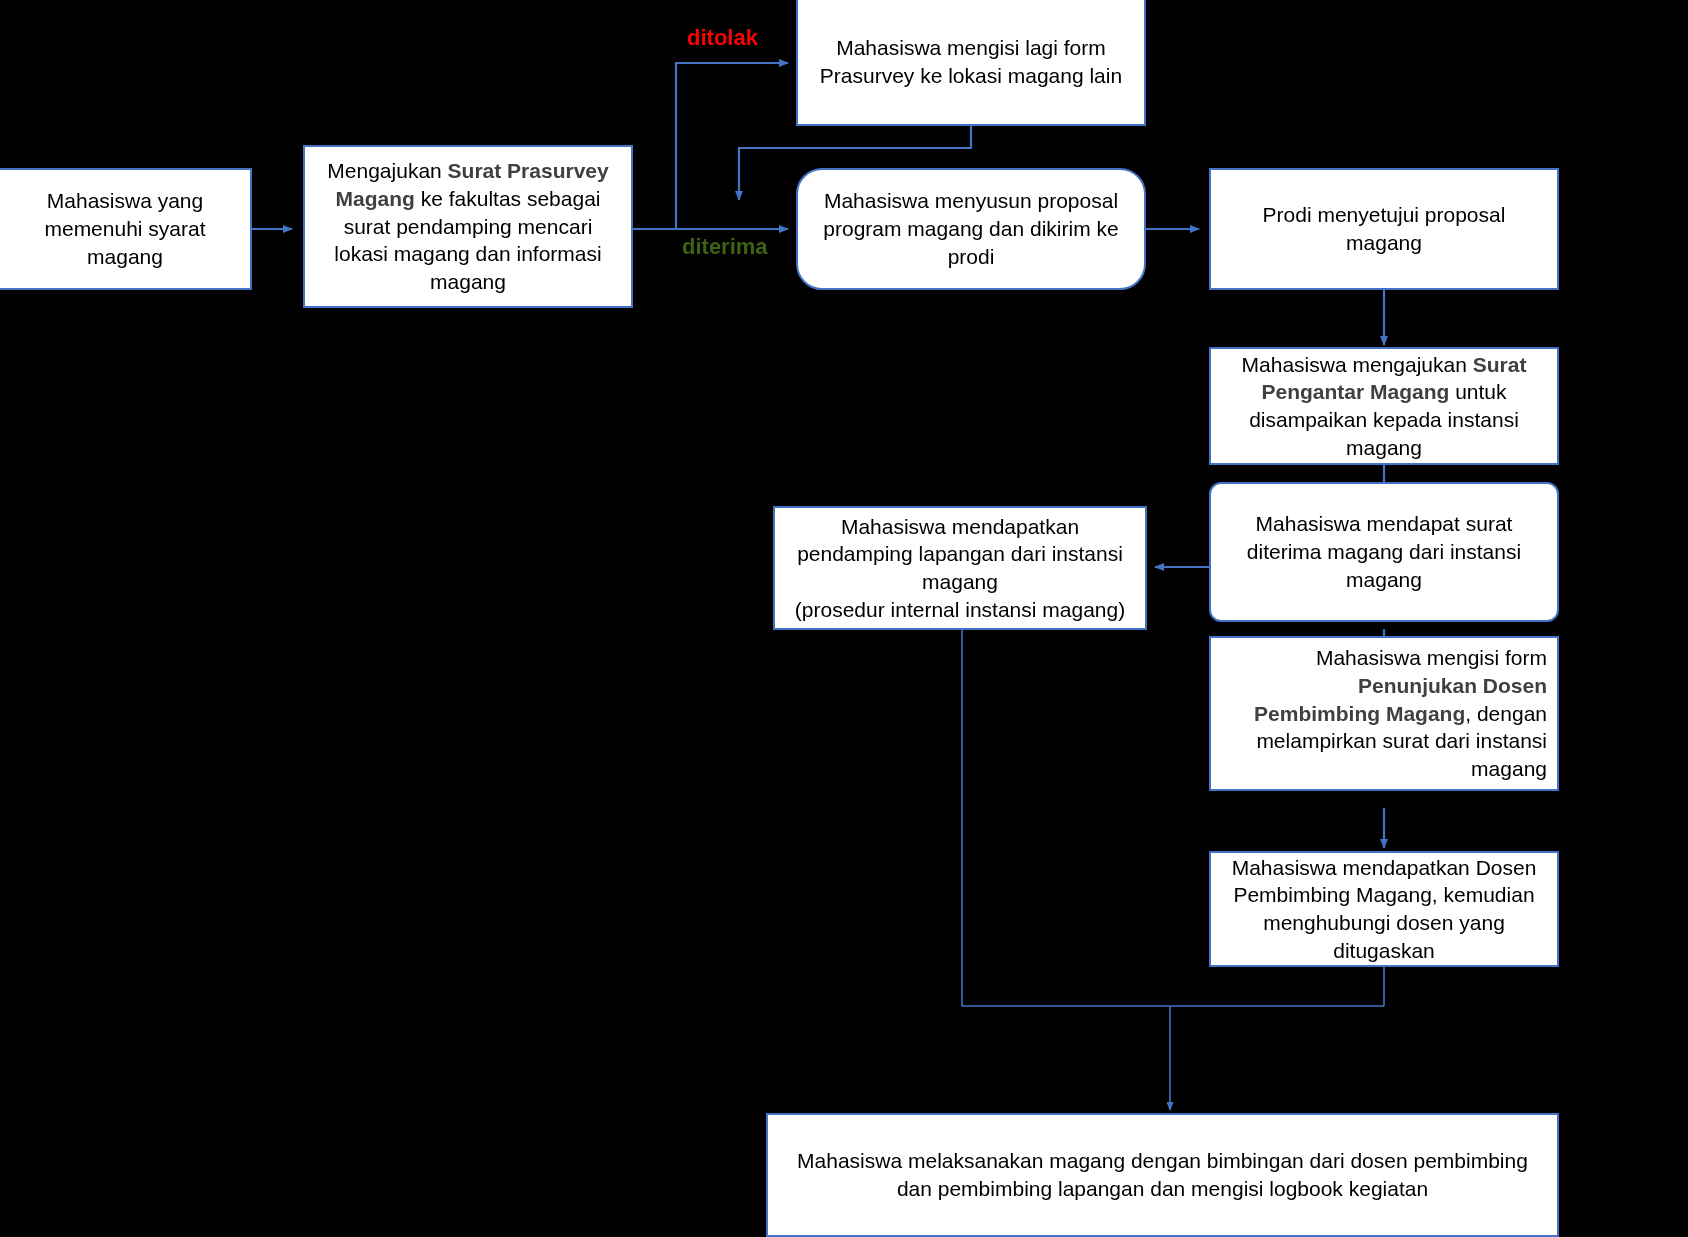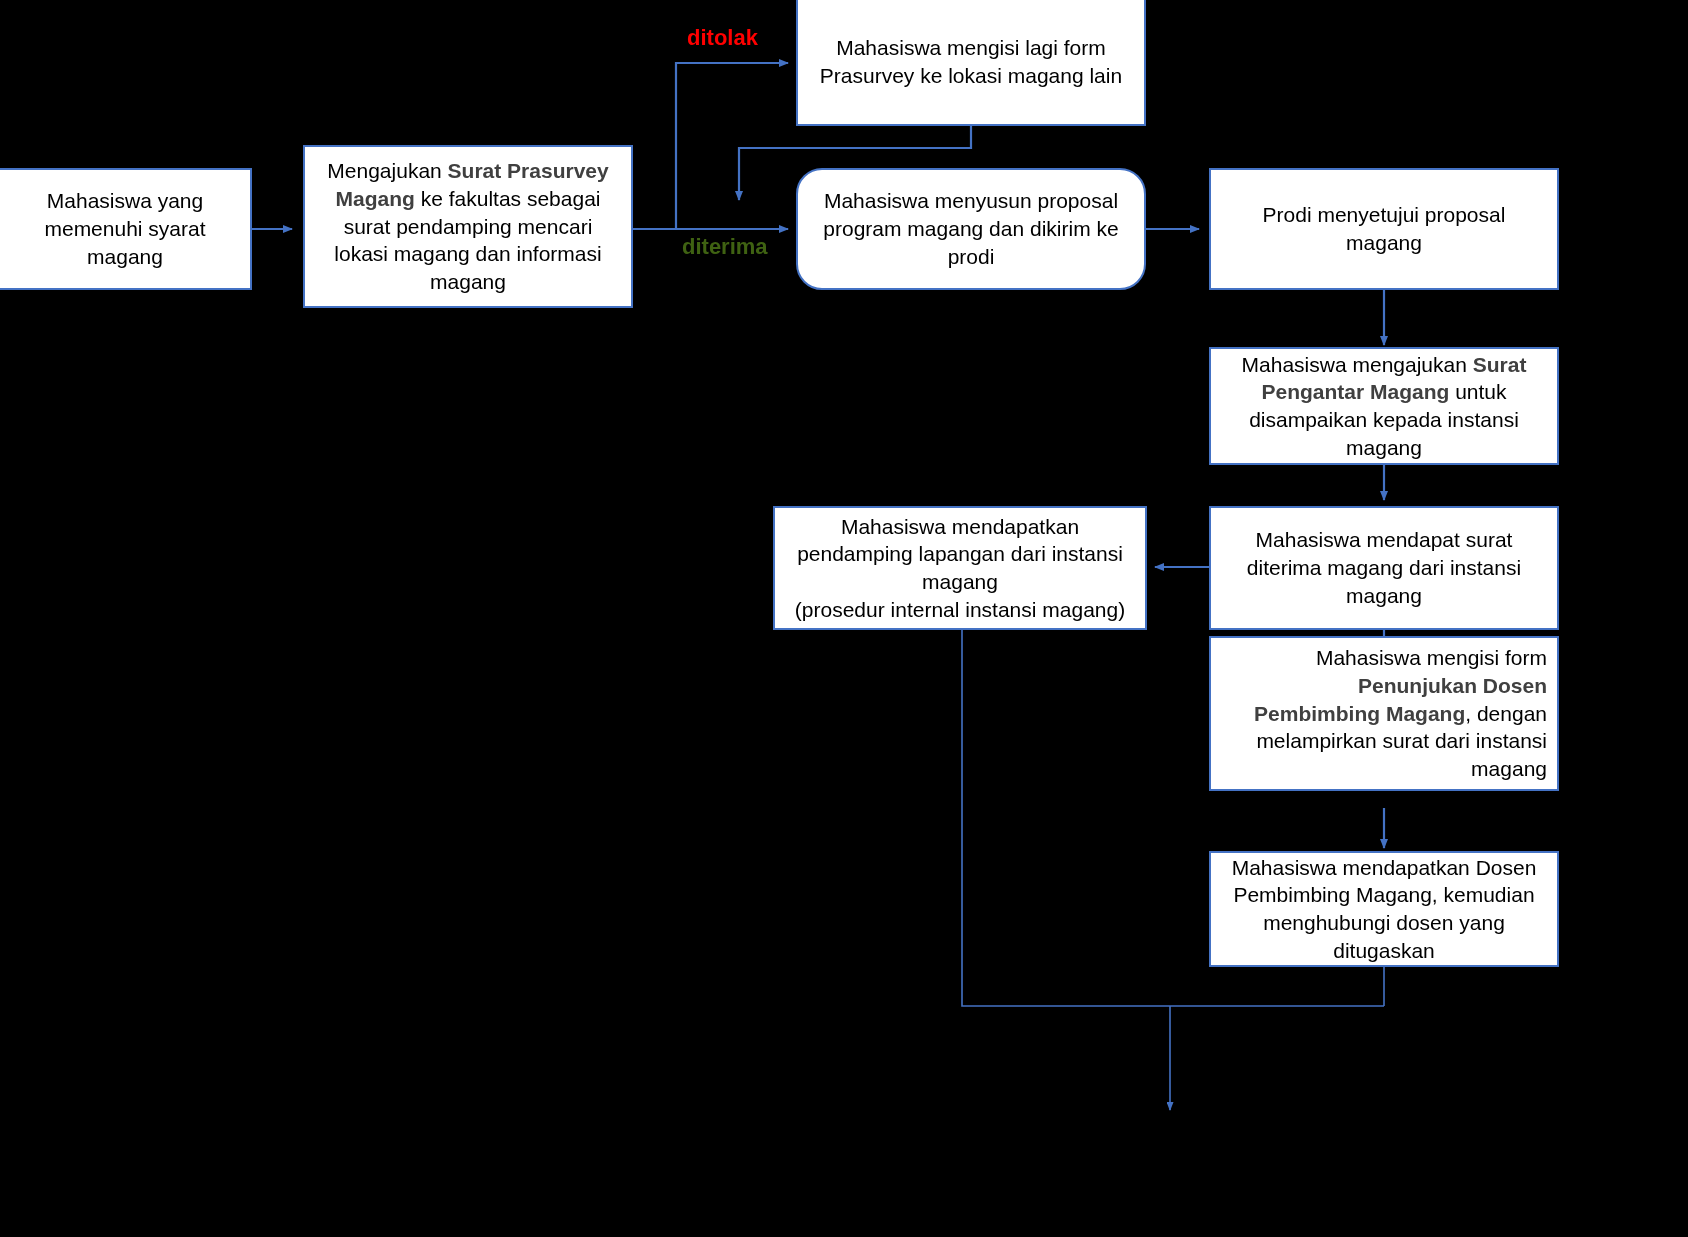--- a/index.html
+++ b/index.html
@@ -132,21 +132,21 @@
     </span>
   </div>
 
   <div class="node" style="left:1209px; top:347px; width:350px; height:118px;text-align:center;">
     <span class="txt">
       <span>Mahasiswa mengajukan </span><span class="rd">Surat</span>
       <span class="rd">Pengantar Magang</span><span> untuk disampaikan kepada instansi magang</span>
     </span>
   </div>
 
-  <div class="node" style="left:1209px; top:506px; width:350px; height:124px;">
+  <div class="node" style="left:1209px; top:482px; width:350px; height:140px;border-radius:12px;">
     <span class="txt">
       <span>Mahasiswa mendapat surat</span><br>
       <span>diterima magang dari instansi</span><br>
       <span>magang</span>
     </span>
   </div>
 
   <div class="node" style="left:773px; top:506px; width:374px; height:124px;">
     <span class="txt">
       <span>Mahasiswa mendapatkan</span><br>
@@ -166,18 +166,24 @@
 
   <div class="node" style="left:1209px; top:851px; width:350px; height:116px;">
     <span class="txt">
       <span>Mahasiswa mendapatkan Dosen</span><br>
       <span>Pembimbing Magang, kemudian</span><br>
       <span>menghubungi dosen yang</span><br>
       <span>ditugaskan</span>
     </span>
   </div>
 
+  <div class="node" style="left:766px; top:1113px; width:793px; height:124px;">
+    <span class="txt">
+      <span>Mahasiswa melaksanakan magang dengan bimbingan dari dosen pembimbing</span><br>
+      <span>dan pembimbing lapangan dan mengisi logbook kegiatan</span>
+    </span>
+  </div>
 
   <div class="edge-label lbl-reject" style="left:687px; top:25px;">ditolak</div>
 
   <div class="edge-label lbl-accept" style="left:682px; top:234px;">diterima</div>
 
 </div>
 
 </body></html>

